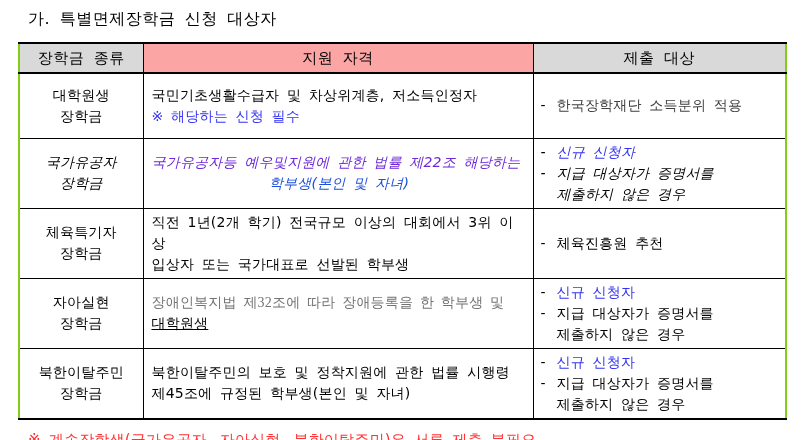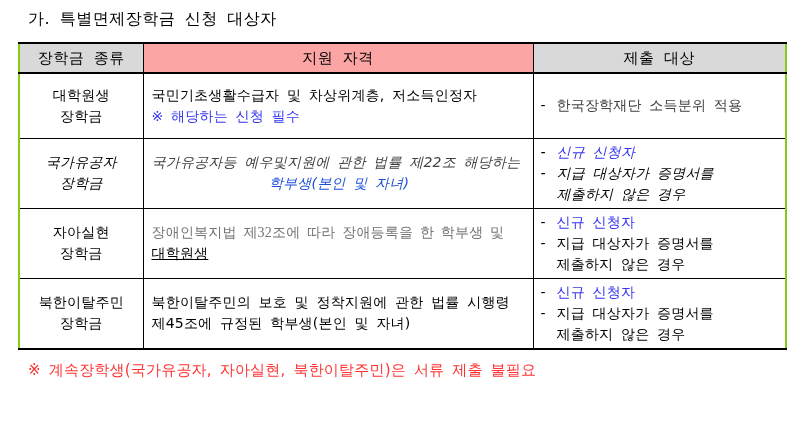--- a/index.html
+++ b/index.html
@@ -106,40 +106,56 @@
               <span style="color: #404040;">한국장학재단 소득분위 적용</span>
             </div>
           </td>
         </tr>
         <tr>
           <td class="col-type">
             <div>국가유공자</div>
             <div>장학금</div>
           </td>
           <td class="col-elig">
-            <div style="color: #404040;">국가유공자등 예우및지원에 관한 법률 제22조 해당하는</div>
+            <div style="color: #6d28d9;">국가유공자등 예우및지원에 관한 법률 제22조 해당하는</div>
             <div style="color: #1d4ed8; text-align: center;">학부생(본인 및 자녀)</div>
           </td>
           <td class="col-sub">
             <div class="sub-line">
               <span class="dash">-</span>
               <span style="color: rgb(51, 51, 240);">신규 신청자</span>
             </div>
             <div class="sub-line">
               <span class="dash">-</span>
               <span style="color: rgb(0, 0, 0);">지급 대상자가 증명서를</span>
             </div>
             <div class="sub-line">
               <span class="dash"></span>
               <span style="color: rgb(0, 0, 0);">제출하지 않은 경우</span>
             </div>
           </td>
         </tr>
         <tr>
           <td class="col-type">
+            <div>체육특기자</div>
+            <div>장학금</div>
+          </td>
+          <td class="col-elig">
+            <div style="color: rgb(0, 0, 0);">직전 1년(2개 학기) 전국규모 이상의 대회에서 3위 이상</div>
+            <div style="color: rgb(0, 0, 0);">입상자 또는 국가대표로 선발된 학부생</div>
+          </td>
+          <td class="col-sub">
+            <div class="sub-line">
+              <span class="dash">-</span>
+              <span style="color: rgb(0, 0, 0);">체육진흥원 추천</span>
+            </div>
+          </td>
+        </tr>
+        <tr>
+          <td class="col-type">
             <div>자아실현</div>
             <div>장학금</div>
           </td>
           <td class="col-elig">
             <div style="color: #737373; font-family: Liberation Serif, serif;">장애인복지법 제32조에 따라 장애등록을 한 학부생 및</div>
             <div style="color: rgb(0, 0, 0); text-decoration: underline;">대학원생</div>
           </td>
           <td class="col-sub">
             <div class="sub-line">
               <span class="dash">-</span>

